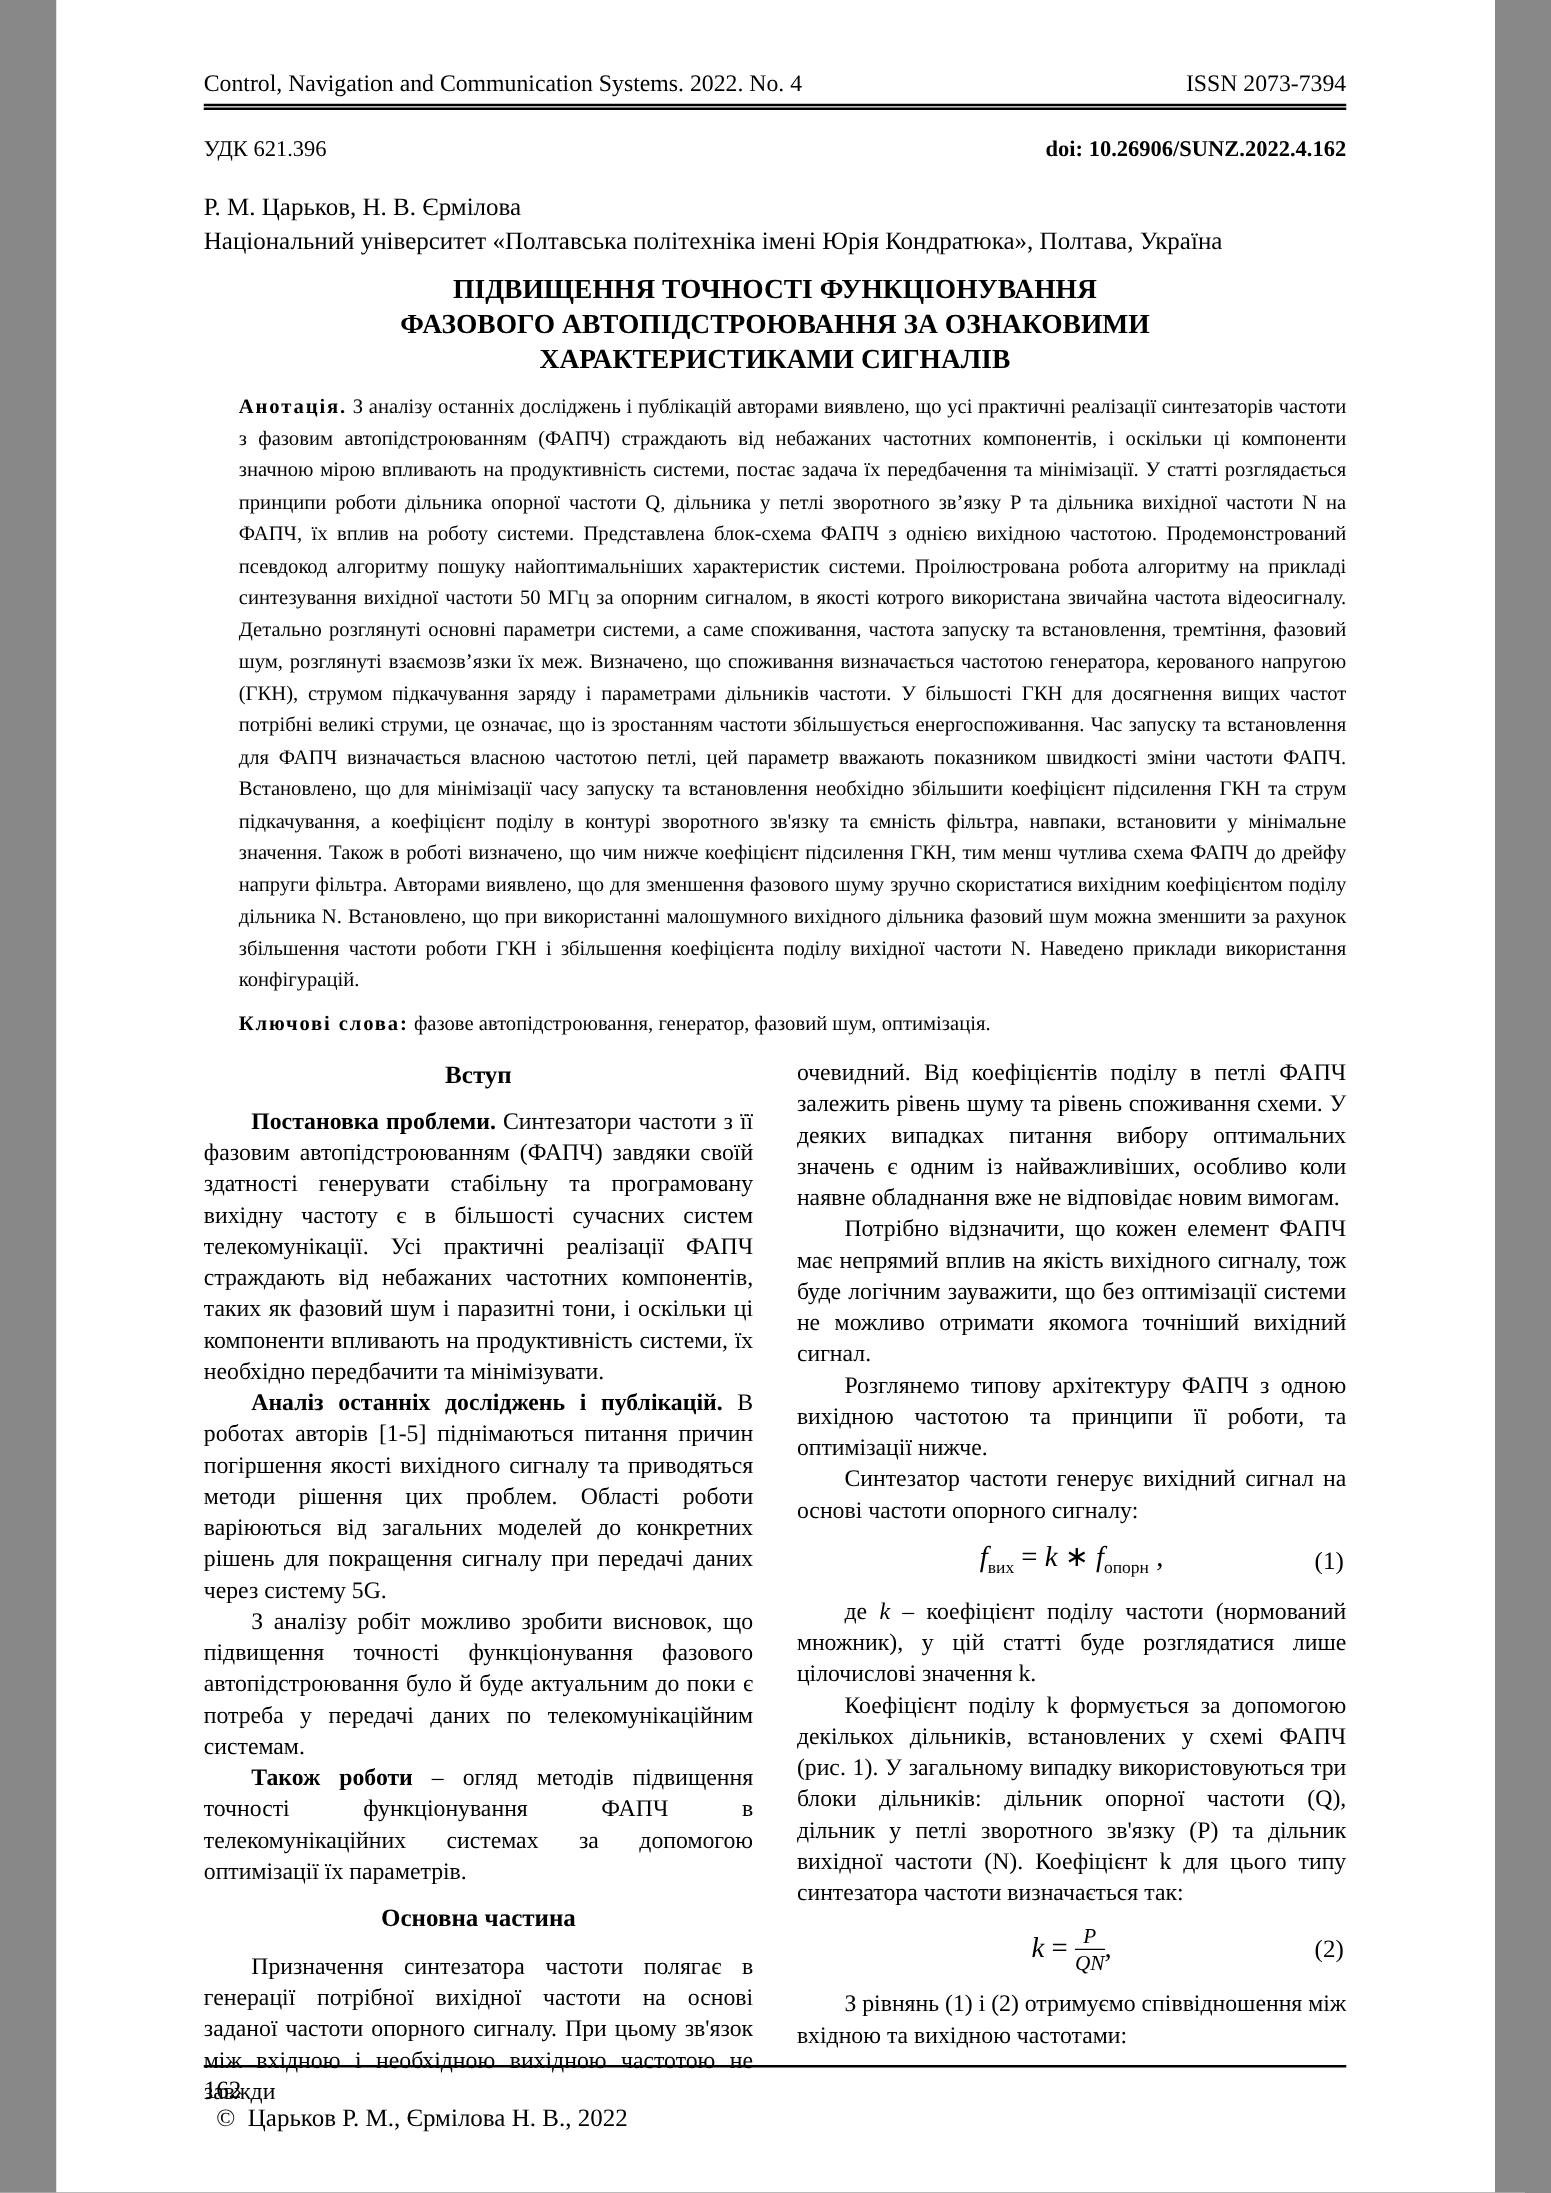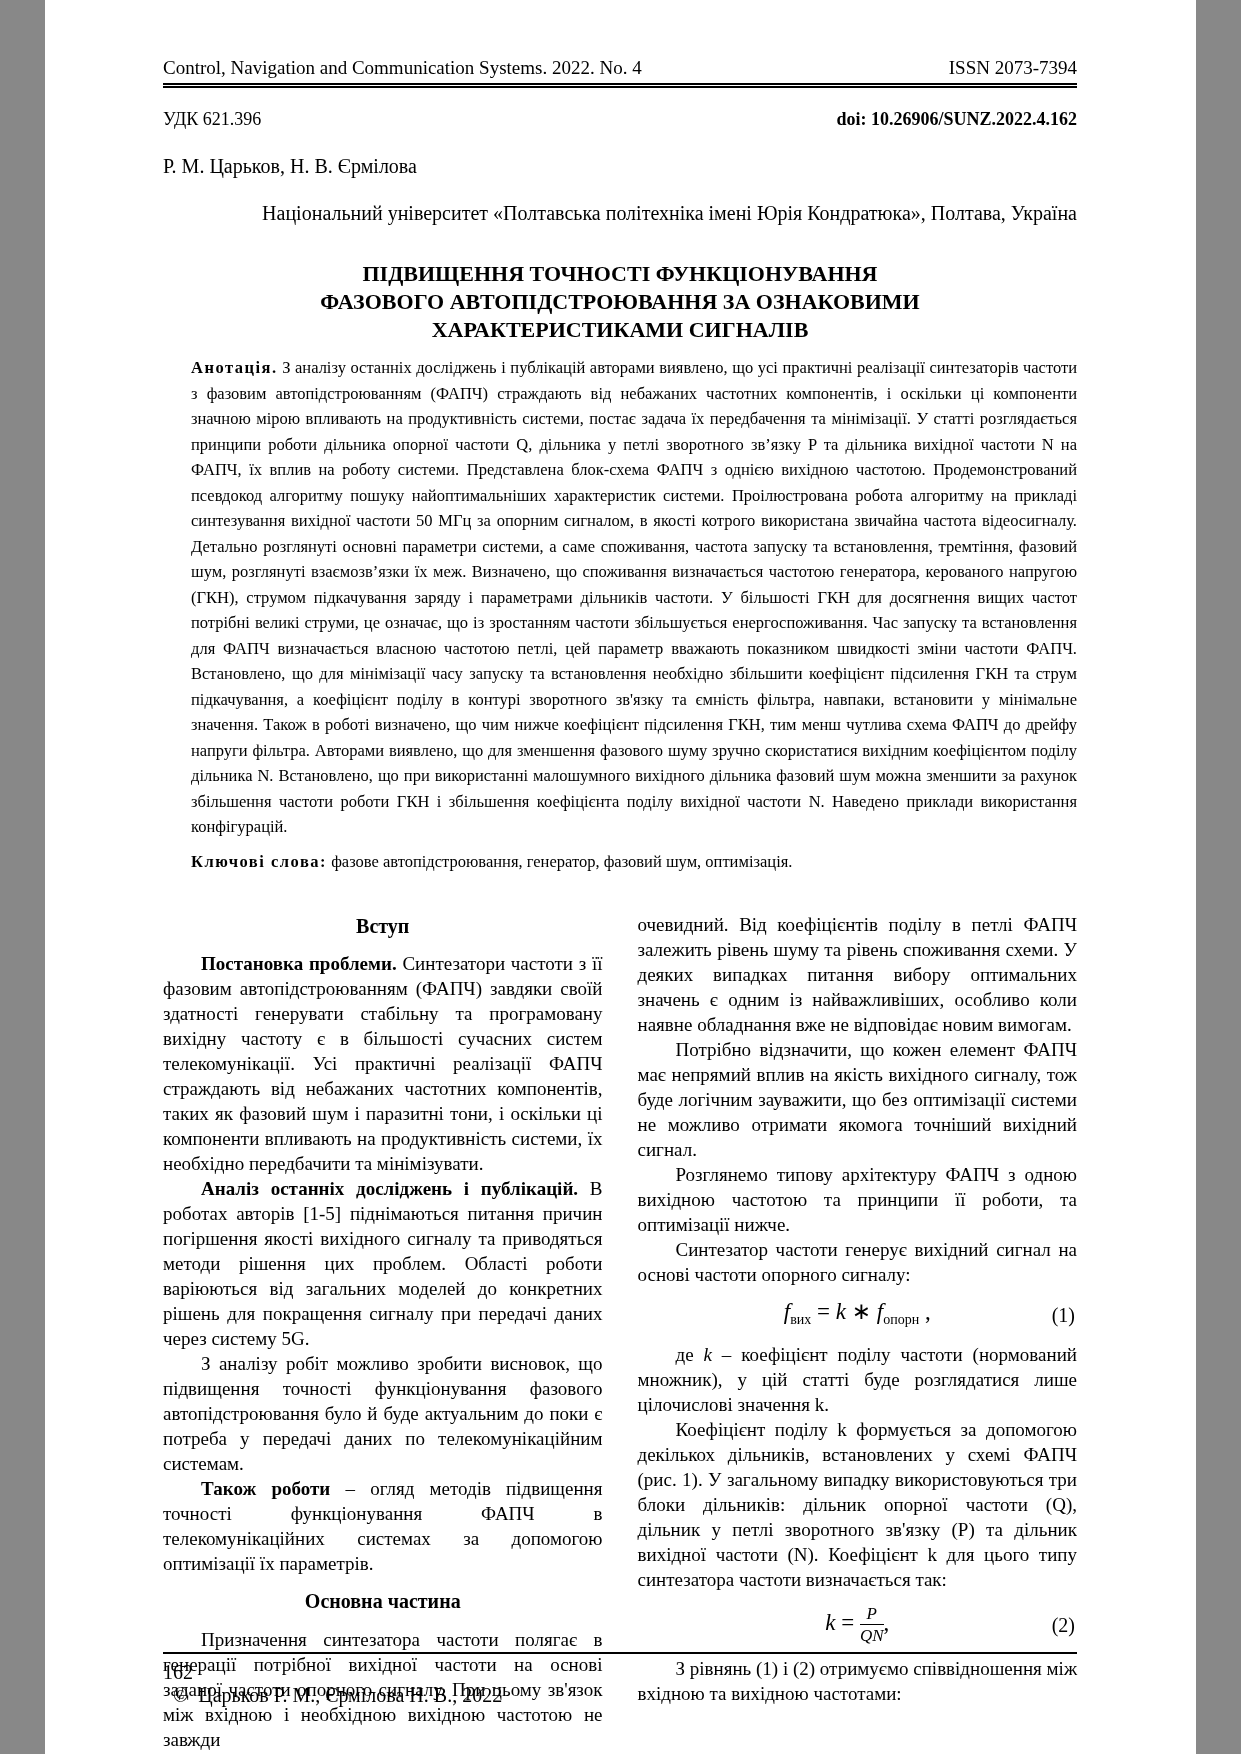--- a/index.html
+++ b/index.html
@@ -10,29 +10,29 @@
     font-family:"Liberation Serif", serif;
   }
   .header-row {
     display:flex; justify-content:space-between; align-items:flex-end;
     font-size:19px; line-height:24px; padding-bottom:3px;
     border-bottom:5px double #000;
   }
   .meta-row { display:flex; justify-content:space-between; font-size:18px; margin-top:21px; }
   .doi { font-weight:bold; }
   .authors { font-size:20px; margin-top:25px; }
-  .affiliation { font-size:20px; margin-top:24px;text-align:right; }
-  .title { text-align:center; font-weight:bold; font-size:22px; line-height:28px; margin-top:35px; }
+  .affiliation { font-size:20px; margin-top:4px; }
+  .title { text-align:center; font-weight:bold; font-size:22px; line-height:28px; margin-top:12px; }
   .abstract {
     margin-top:11px; margin-left:28px; font-size:16.5px; line-height:25.5px;
     text-align:justify;
   }
   .block-label { font-weight:bold; letter-spacing:1.5px; }
   .keywords { margin-top:9px; margin-left:28px; font-size:16.5px; line-height:25px; text-align:justify; }
-  .columns { display:flex; gap:35px; margin-top:38px; font-size:19px; line-height:25px; }
+  .columns { display:flex; gap:35px; margin-top:15px; font-size:19px; line-height:25px; }
   .col { width:482px; text-align:justify; }
   .col p { margin:0; text-indent:38px; }
   .col p.noindent { text-indent:0; }
   .col-heading { text-align:center; font-weight:bold; font-size:20px; margin:2px 0 12px; }
   .col-heading.second { margin:13px 0 13px; }
   .lead { font-weight:bold; }
   .formula { position:relative; text-align:center; margin:12px 0 10px; font-size:23px; text-indent:0; }
   .math-i { font-style:italic; }
   .msub { font-size:14px; vertical-align:-5px; }
   .eqnum { position:absolute; right:2px; top:50%; transform:translateY(-50%); font-size:20px; font-style:normal; }

